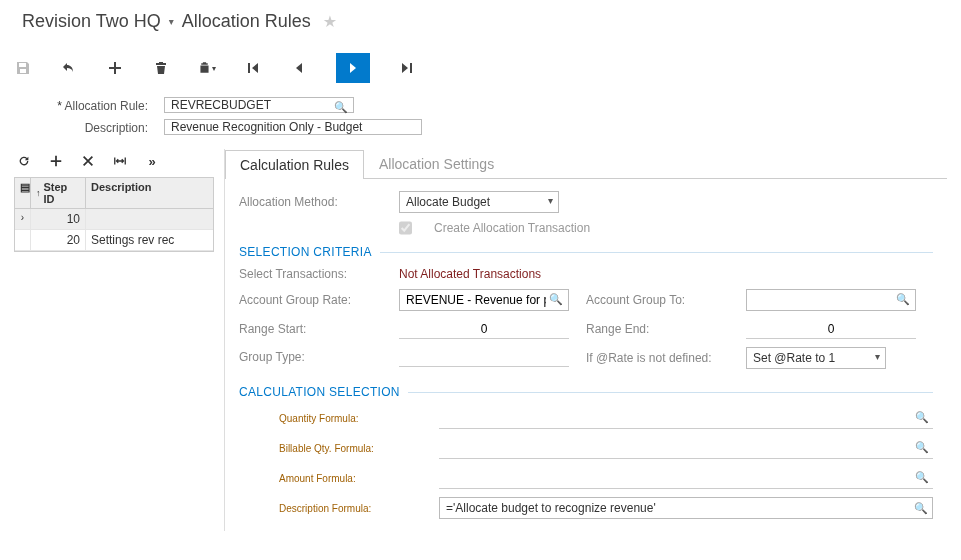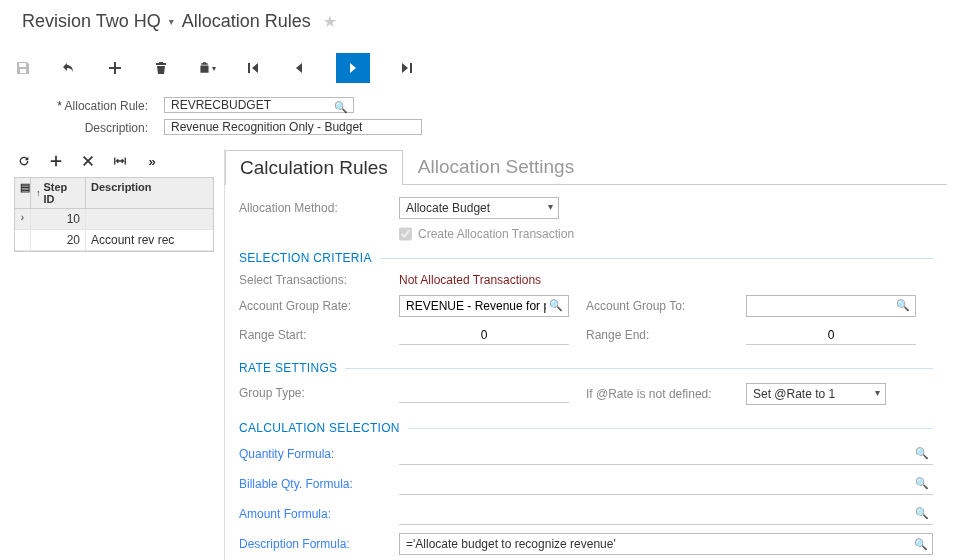--- a/index.html
+++ b/index.html
@@ -41,51 +41,51 @@
   .grid-row { display: flex; border-bottom: 1px solid #e5e5e5; }
   .grid-row.selected { background: #eee; }
   .grid-row .cell { border-right: 1px solid #e5e5e5; padding: 3px 5px; color: #333; }
   .grid-row .c-ind { width: 16px; text-align: center; font-size: 10px; }
   .grid-row .c-step { width: 55px; text-align: right; }
   .grid-row .c-desc { flex: 1; border-right: none; }
   
   .right-panel { flex: 1; border-left: 1px solid #ddd; }
   
   .tabs { display: flex; border-bottom: 1px solid #ccc; }
-  .tab { padding: 6px 14px; font-size: 19px; color: #999; cursor: pointer; border: 1px solid transparent; border-bottom: none; }
+  .tab { padding: 6px 14px; font-size: 14px; color: #999; cursor: pointer; border: 1px solid transparent; border-bottom: none; }
   .tab.active { color: #333; border-color: #ccc; background: #fff; position: relative; top: 1px; }
   
   .tab-content { padding: 12px 14px 4px; }
   
   .field-row { display: flex; align-items: center; margin-bottom: 8px; }
   .field-row .flabel { width: 160px; color: #888; font-size: 12px; }
   
   .select-wrap { position: relative; display: inline-block; }
   .select-wrap select { height: 22px; border: 1px solid #bbb; padding: 2px 20px 2px 6px; font-size: 12px; background: #fff; appearance: none; min-width: 160px; color:#333; }
   .select-wrap::after { content: "▾"; position: absolute; right: 6px; top: 4px; pointer-events: none; color: #555; font-size: 10px; }
   
-  .checkbox-row { display: flex; gap: 6px; margin-left: 160px; margin-bottom: 10px; color: #999; }
+  .checkbox-row { display: flex; gap: 22px; margin-left: 160px; margin-bottom: 10px; color: #999; }
   .checkbox-row input { accent-color: #999; }
   
   .section-header { color: #027acc; font-size: 12px; letter-spacing: 0.3px; margin: 8px 0 8px; display: flex; align-items: center; gap: 8px; }
   .section-header .line { flex: 1; height: 1px; background: #cde1f0; }
   
   .two-col { display: flex; }
   .two-col .col { flex: 1; }
   .two-col .col .field-row .flabel { width: 160px; }
   
   .static-val { color: #7f1d1d; font-size: 12px; }
   .input-line { position: relative; display:inline-block; }
   .input-line input { width: 170px; height: 22px; border: 1px solid #bbb; padding: 2px 22px 2px 6px; font-size: 12px; }
   .input-line .look-ic { position: absolute; right: 6px; top: 4px; font-size: 11px; color: #333; pointer-events:none; }
   
   .num-under { border: none; border-bottom: 1px solid #ccc; height: 20px; width: 170px; text-align: center; font-size: 12px; background: transparent; }
   
   .formula-row { display: flex; align-items: center; margin-bottom: 8px; }
-  .formula-row .flabel { width: 160px; color: #3b82f6; font-size: 12px; }
+  .formula-row .flabel { width: 160px; color: #a16207; font-size: 10px; margin-left: 40px; }
   .formula-row .finput { flex: 1; position: relative; border-bottom: 1px solid #ccc; height: 22px; display:flex; align-items:center; padding-right: 18px; }
   .formula-row .finput.boxed { border: 1px solid #bbb; padding-left: 6px; }
   .formula-row .finput .look-ic { position: absolute; right: 4px; top: 4px; font-size: 11px; }
   .formula-row .finput span { font-size: 12px; color: #333; }
   
   svg { fill: currentColor; }
 </style>
 </head>
 <body>
 
@@ -201,21 +201,21 @@
         <div class="hcell h-desc">Description</div>
       </div>
       <div id="grid-body">
           <div class="grid-row selected">
             <div class="cell c-ind">›</div>
             <div class="cell c-step">10</div>
           </div>
           <div class="grid-row">
             <div class="cell c-ind"></div>
             <div class="cell c-step">20</div>
-            <div class="cell c-desc">Account rev rec</div>
+            <div class="cell c-desc">Settings rev rec</div>
           </div>
         </div>
     </div>
   </div>
 
   <div class="right-panel">
     <div class="tabs">
       <div class="tab active">Calculation Rules</div>
       <div class="tab">Allocation Settings</div>
     </div>
@@ -265,24 +265,20 @@
               <span class="look-ic">🔍</span>
             </div>
           </div>
           <div class="field-row">
             <div class="flabel">Range End:</div>
             <input class="num-under" value="0" style="">
           </div>
         </div>
       </div>
 
-      <div class="section-header">
-          <span>RATE SETTINGS</span>
-          <span class="line"></span>
-        </div>
 
       <div class="two-col">
         <div class="col">
           <div class="field-row">
             <div class="flabel">Group Type:</div>
             <input class="num-under" style="text-align: left;" value="">
           </div>
         </div>
         <div class="col">
           <div class="field-row">

